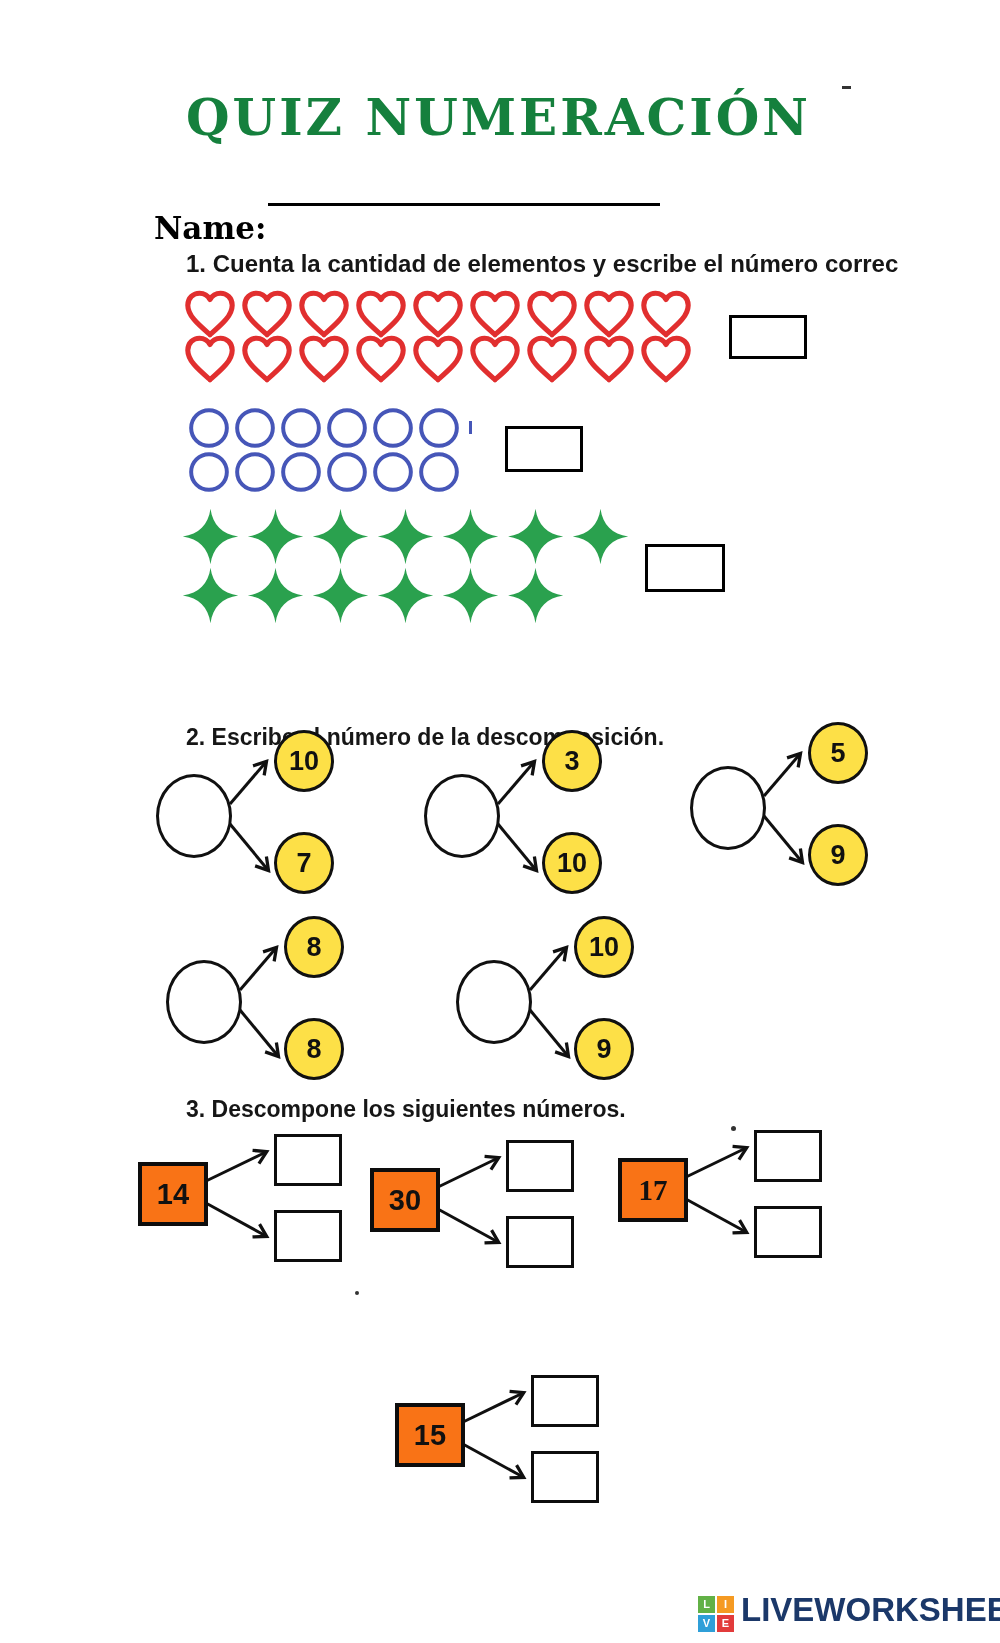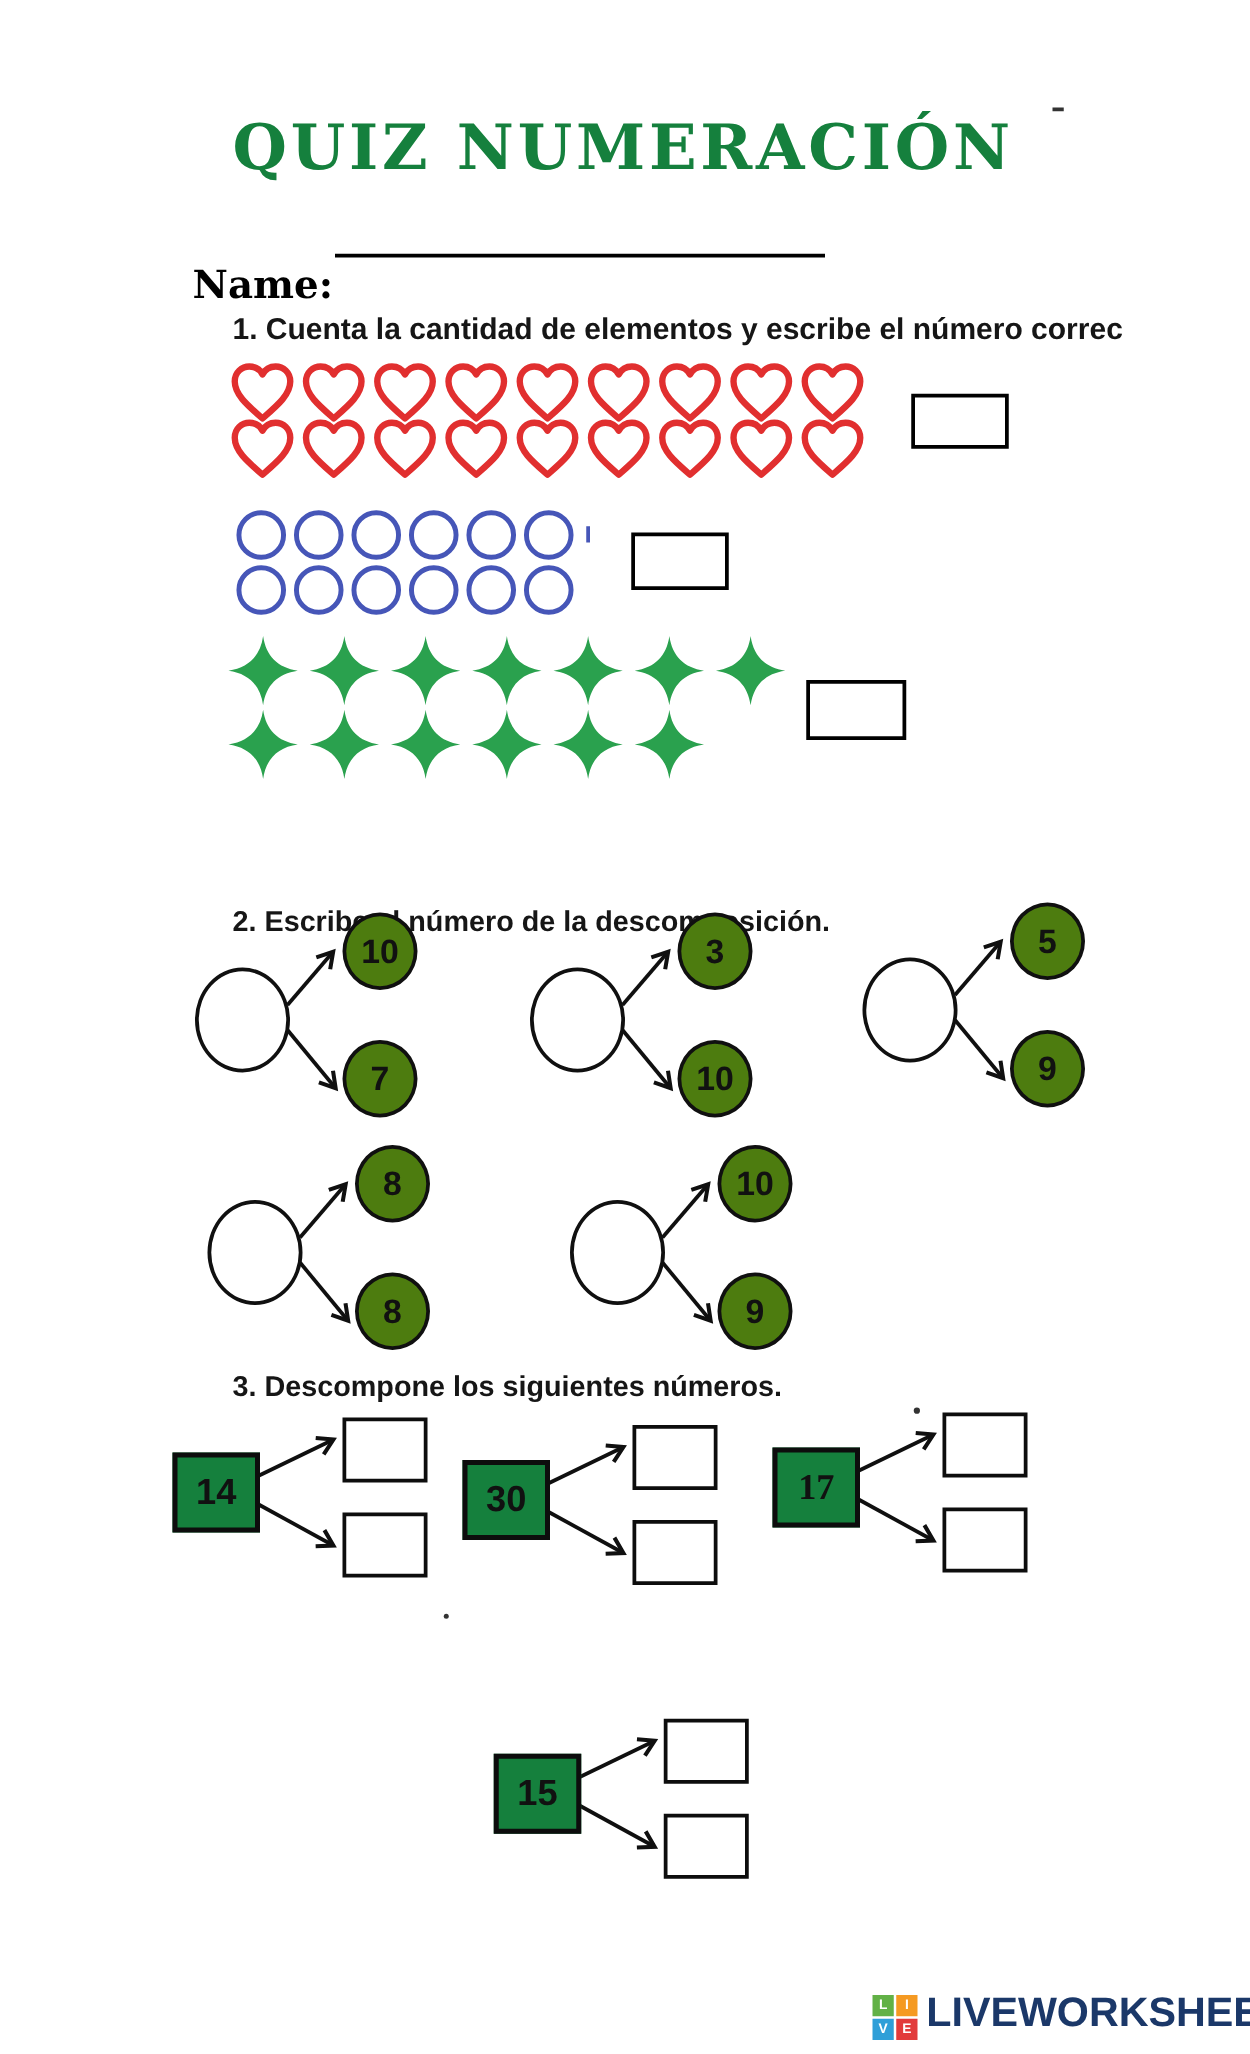--- a/index.html
+++ b/index.html
@@ -43,35 +43,35 @@
   #box-hearts{left:729px;top:315px;width:72px;height:38px;}
   #box-circles{left:505px;top:426px;width:72px;height:40px;}
   #box-stars{left:645px;top:544px;width:74px;height:42px;}
 
   
   .decomp{position:absolute;width:200px;height:170px;}
   .decomp .big{position:absolute;left:0;top:44px;width:70px;height:78px;
                border:3px solid #101010;border-radius:50%;background:#fff;}
   .decomp .small{position:absolute;width:54px;height:56px;border:3px solid #101010;
                  border-radius:50%;display:flex;align-items:center;justify-content:center;
-                 font-size:27px;font-weight:600;color:#111;background:#4d7c0f;}
+                 font-size:27px;font-weight:600;color:#111;background:#fde047;}
   .decomp .small.top{left:118px;top:0;}
   .decomp .small.bottom{left:118px;top:102px;}
   .decomp svg.arrows{position:absolute;left:0;top:0;}
   #d1{left:156px;top:730px;}
   #d2{left:424px;top:730px;}
   #d3{left:690px;top:722px;}
   #d4{left:166px;top:916px;}
   #d5{left:456px;top:916px;}
 
   
   .comp{position:absolute;width:207px;height:134px;}
   .comp .num{position:absolute;left:0;top:28px;width:62px;height:56px;border:4px solid #0d0d0d;
              display:flex;align-items:center;justify-content:center;font-size:29px;
-             font-weight:600;color:#111;background:#15803d;}
+             font-weight:600;color:#111;background:#f97316;}
   .comp .ans{position:absolute;left:136px;width:62px;height:46px;border:3px solid #0d0d0d;background:#fff;}
   .comp .ans.top{top:0;}
   .comp .ans.bottom{top:76px;}
   .comp svg{position:absolute;left:0;top:0;}
   #c14{left:138px;top:1134px;}
   #c20{left:370px;top:1140px;}
   #c17{left:618px;top:1130px;font-family:Liberation Serif, serif;}
   #c11{left:395px;top:1375px;}
 
   

